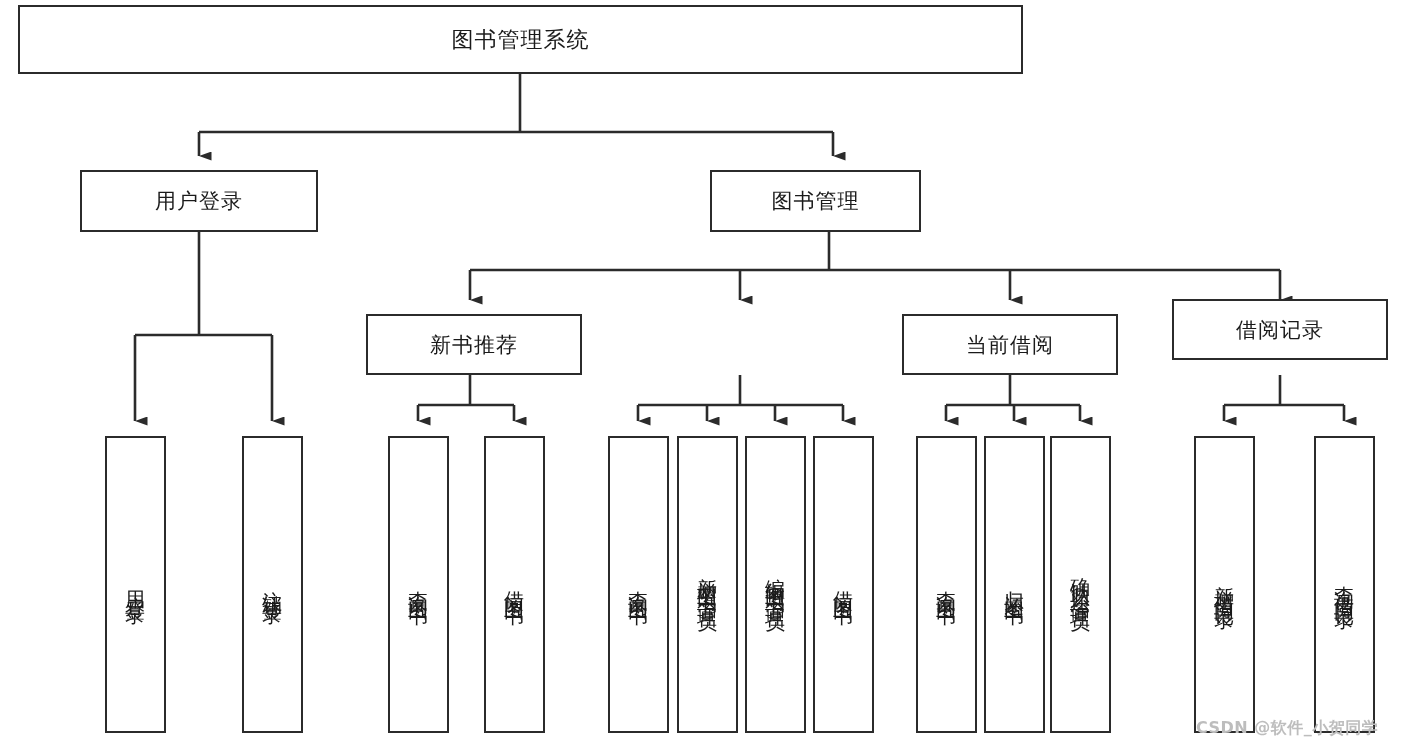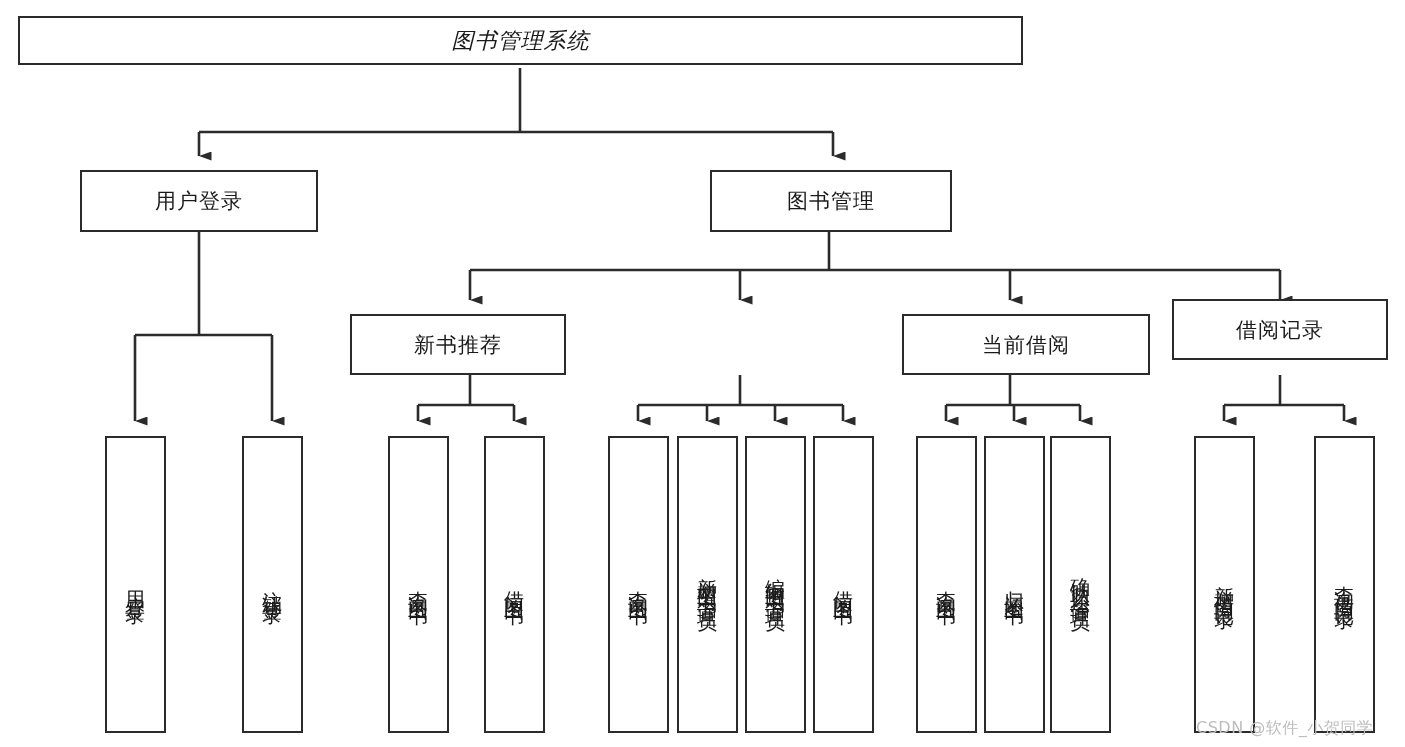--- a/index.html
+++ b/index.html
@@ -54,20 +54,21 @@
   }
   .node.root {
     font-size: 22px;
   }
   .watermark {
     position: absolute;
     color: #bdbdbd;
     font-size: 16px;
     white-space: nowrap;
     letter-spacing: 0.5px;
+    font-weight: bold;
   }
 </style>
 </head>
 <body>
 
 <div id="canvas">
 
   <svg id="wires" viewBox="0 0 1405 747">
     <defs>
       <marker id="arrow" markerWidth="9" markerHeight="13" refX="4.5" refY="12.5" orient="auto" markerUnits="userSpaceOnUse">
@@ -111,35 +112,35 @@
       <path d="M1014,405 L1014,421" marker-end="url(#arrow)"></path>
       <path d="M1080,405 L1080,421" marker-end="url(#arrow)"></path>
 
       <path d="M1280,375 L1280,405"></path>
       <path d="M1224,405 L1344,405"></path>
       <path d="M1224,405 L1224,421" marker-end="url(#arrow)"></path>
       <path d="M1344,405 L1344,421" marker-end="url(#arrow)"></path>
     </g>
   </svg>
 
-  <div class="node h root" id="root-node" style="left: 18px; top: 16px; width: 1005px; height: 49px; font-style: italic;">
+  <div class="node h root" id="root-node" style="left: 18px; top: 5px; width: 1005px; height: 69px;">
     <span class="lbl">图书管理系统</span>
   </div>
 
   <div class="node h" id="l2-0" style="left: 80px; top: 170px; width: 238px; height: 62px;">
     <span class="lbl">用户登录</span>
   </div>
-  <div class="node h" id="l2-1" style="left: 710px; top: 170px; width: 242px; height: 62px;">
+  <div class="node h" id="l2-1" style="left: 710px; top: 170px; width: 211px; height: 62px;">
     <span class="lbl">图书管理</span>
   </div>
 
-  <div class="node h" id="l3-0" style="left: 350px; top: 314px; width: 216px; height: 61px; justify-content: center;">
+  <div class="node h" id="l3-0" style="left: 366px; top: 314px; width: 216px; height: 61px; justify-content: center;">
     <span class="lbl">新书推荐</span>
   </div>
-  <div class="node h" id="l3-2" style="left: 902px; top: 314px; width: 248px; height: 61px;">
+  <div class="node h" id="l3-2" style="left: 902px; top: 314px; width: 216px; height: 61px;">
     <span class="lbl">当前借阅</span>
   </div>
   <div class="node h" id="l3-3" style="left: 1172px; top: 299px; width: 216px; height: 61px;">
     <span class="lbl">借阅记录</span>
   </div>
 
   <div class="node v" id="lf-0" style="left: 105px; top: 436px; width: 61px; height: 297px;">
     <span class="lbl">用户登录</span>
   </div>
   <div class="node v" id="lf-1" style="left: 242px; top: 436px; width: 61px; height: 297px;">

